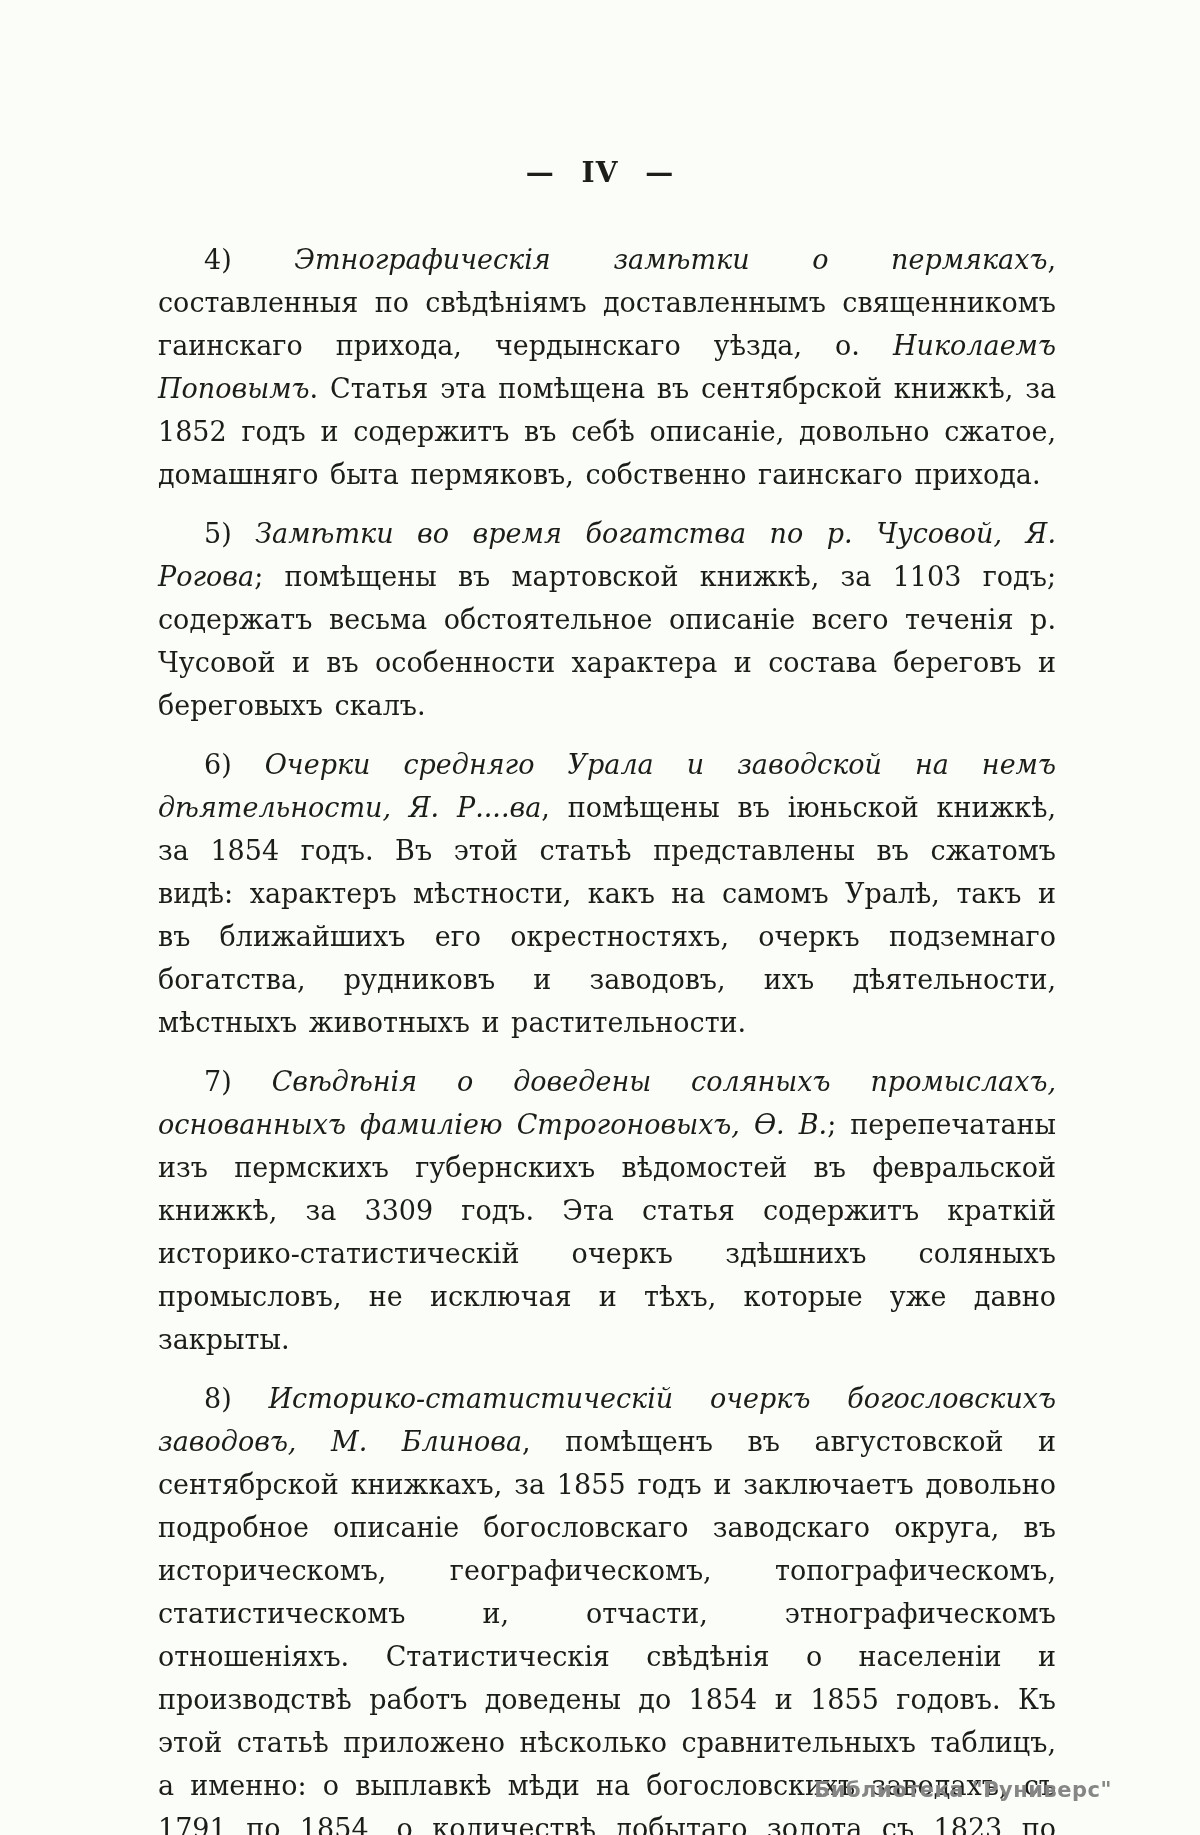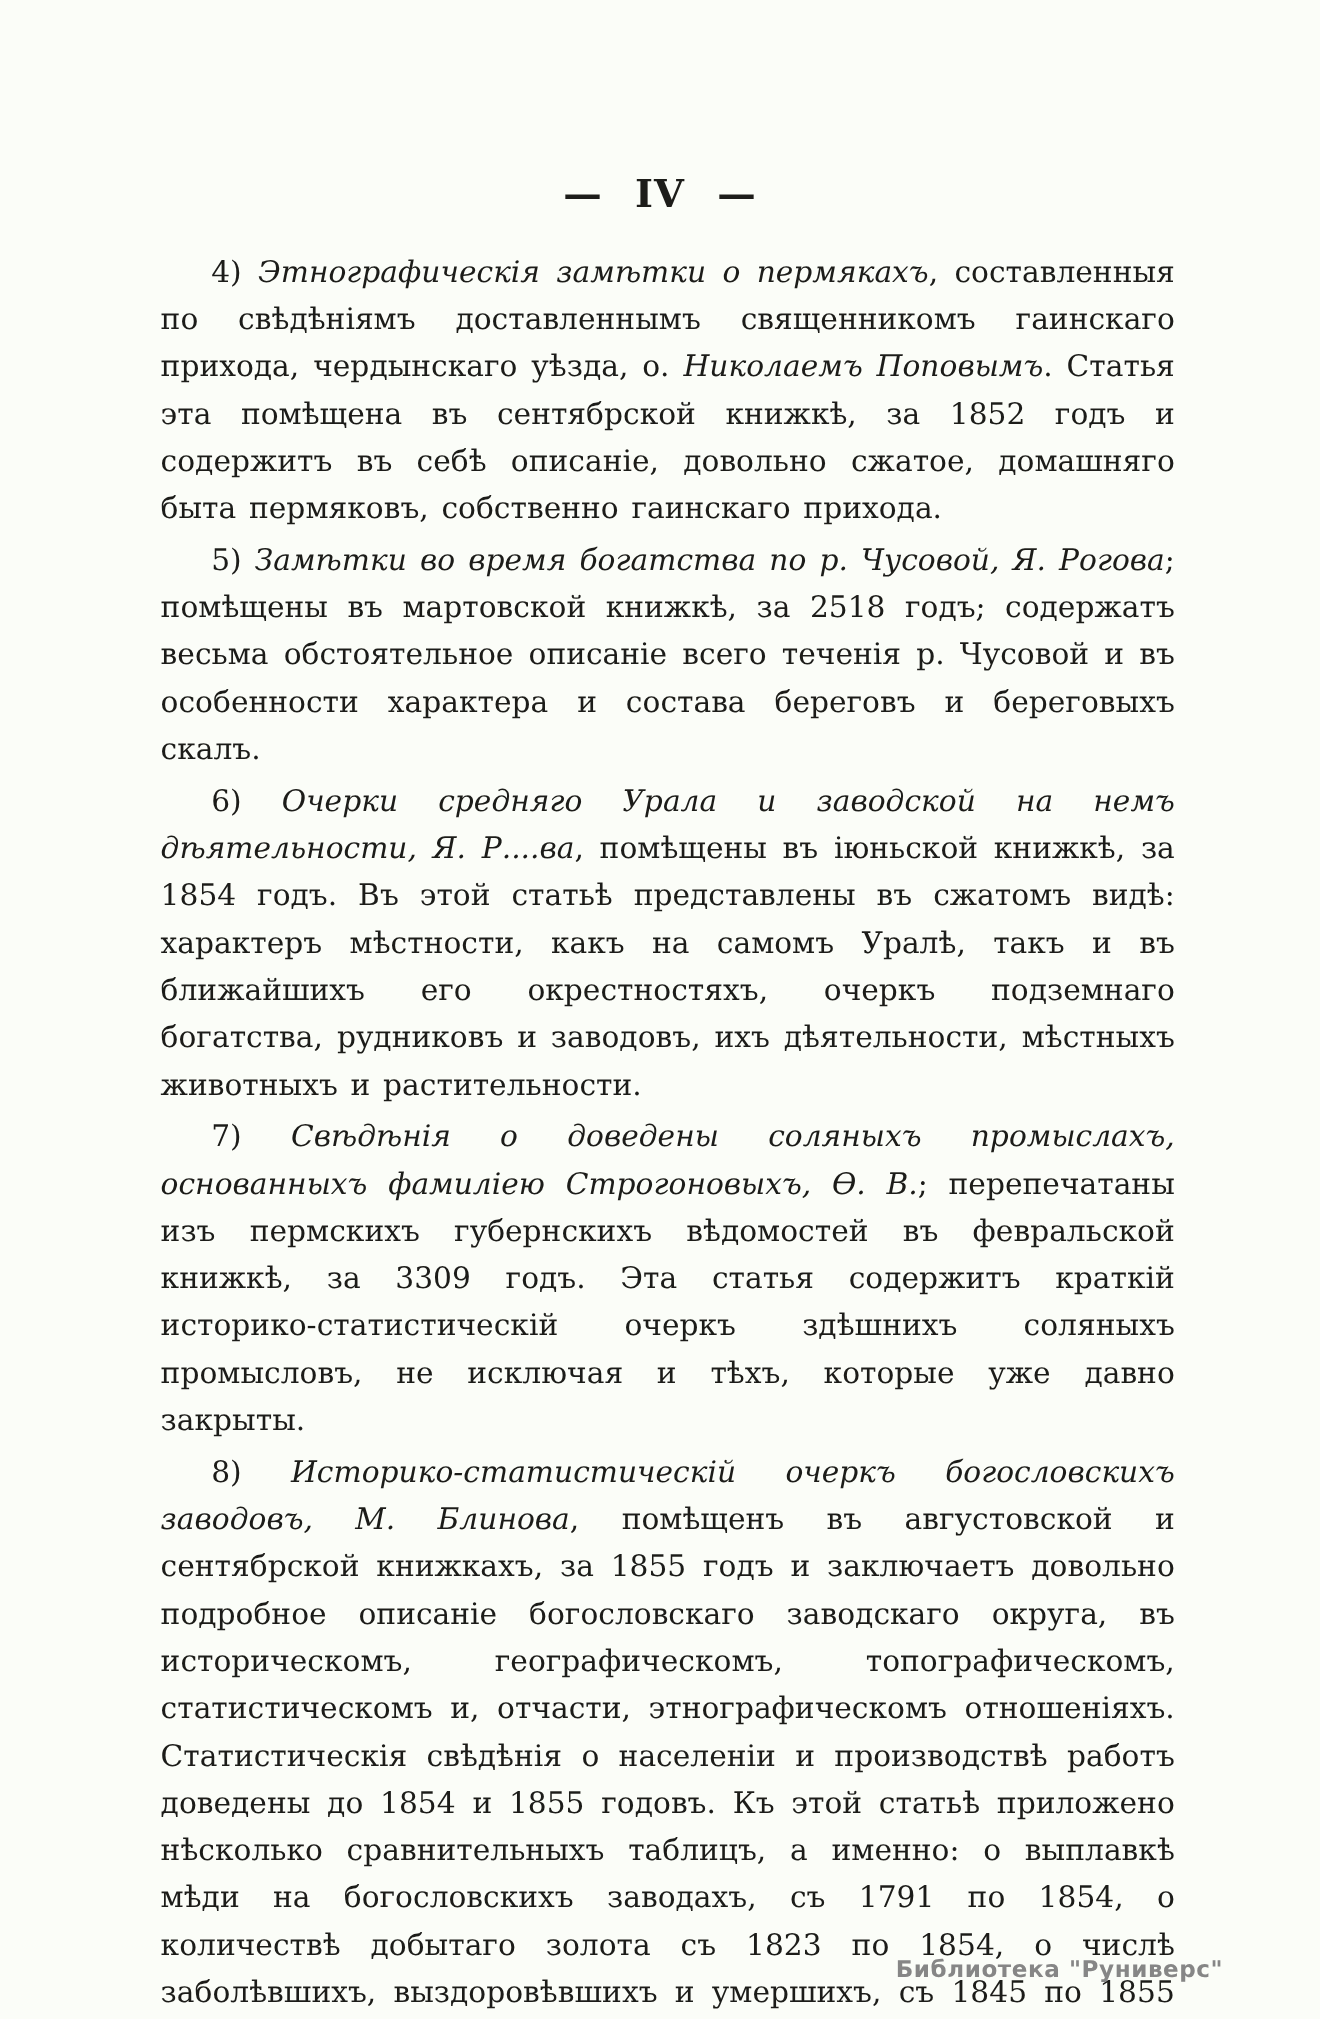--- a/index.html
+++ b/index.html
@@ -13,39 +13,39 @@
     position: relative;
     overflow: hidden;
     font-family: "DejaVu Serif", "Liberation Serif", serif;
   }
   .page-header {
     position: absolute;
     top: 156px;
     left: 0;
     width: 1200px;
     text-align: center;
-    font-size: 35px;
+    font-size: 28px;
     font-weight: bold;
     color: #1d1d1a;
     word-spacing: 16px;
     letter-spacing: 1px;
   }
   .text-block {
     position: absolute;
     left: 142px;
     top: 222px;
     width: 930px;
     font-size: 27px;
     line-height: 43px;
     color: #1c1c19;
     text-align: justify;
     word-spacing: 3px;
   }
   .para {
-    margin: 4px;
+    margin: 16px;
     text-indent: 46px;
   }
   .it {
     font-style: italic;
   }
   .watermark {
     position: absolute;
     top: 1778px;
     right: 88px;
     font-family: "DejaVu Sans", "Liberation Sans", sans-serif;
@@ -59,21 +59,21 @@
 <body>
 
 <div class="page-header">
   <span>— IV —</span>
 </div>
 
 <div class="text-block">
 
   <p class="para"><span>4) </span><span class="it">Этнографическія замѣтки о пермякахъ</span><span>, составленныя по свѣдѣніямъ доставленнымъ священникомъ гаинскаго прихода, чердынскаго уѣзда, о. </span><span class="it">Николаемъ Поповымъ</span><span>. Статья эта помѣщена въ сентябрской книжкѣ, за 1852 годъ и содержитъ въ себѣ описаніе, довольно сжатое, домашняго быта пермяковъ, собственно гаинскаго прихода.</span></p>
 
-  <p class="para"><span>5) </span><span class="it">Замѣтки во время богатства по р. Чусовой, Я. Рогова</span><span>; помѣщены въ мартовской книжкѣ, за 2518 годъ; содержатъ весьма обстоятельное описаніе всего теченія р. Чусовой и въ особенности характера и состава береговъ и береговыхъ скалъ.</span></p>
+  <p class="para"><span>5) </span><span class="it">Замѣтки во время богатства по р. Чусовой, Я. Рогова</span><span>; помѣщены въ мартовской книжкѣ, за 1103 годъ; содержатъ весьма обстоятельное описаніе всего теченія р. Чусовой и въ особенности характера и состава береговъ и береговыхъ скалъ.</span></p>
 
   <p class="para"><span>6) </span><span class="it">Очерки средняго Урала и заводской на немъ дѣятельности, Я. Р....ва</span><span>, помѣщены въ іюньской книжкѣ, за 1854 годъ. Въ этой статьѣ представлены въ сжатомъ видѣ: характеръ мѣстности, какъ на самомъ Уралѣ, такъ и въ ближайшихъ его окрестностяхъ, очеркъ подземнаго богатства, рудниковъ и заводовъ, ихъ дѣятельности, мѣстныхъ животныхъ и растительности.</span></p>
 
   <p class="para"><span>7) </span><span class="it">Свѣдѣнія о доведены соляныхъ промыслахъ, основанныхъ фамиліею Строгоновыхъ, Ѳ. В.</span><span>; перепечатаны изъ пермскихъ губернскихъ вѣдомостей въ февральской книжкѣ, за 3309 годъ. Эта статья содержитъ краткій историко-статистическій очеркъ здѣшнихъ соляныхъ промысловъ, не исключая и тѣхъ, которые уже давно закрыты.</span></p>
 
   <p class="para"><span>8) </span><span class="it">Историко-статистическій очеркъ богословскихъ заводовъ, М. Блинова</span><span>, помѣщенъ въ августовской и сентябрской книжкахъ, за 1855 годъ и заключаетъ довольно подробное описаніе богословскаго заводскаго округа, въ историческомъ, географическомъ, топографическомъ, статистическомъ и, отчасти, этнографическомъ отношеніяхъ. Статистическія свѣдѣнія о населеніи и производствѣ работъ доведены до 1854 и 1855 годовъ. Къ этой статьѣ приложено нѣсколько сравнительныхъ таблицъ, а именно: о выплавкѣ мѣди на богословскихъ заводахъ, съ 1791 по 1854, о количествѣ добытаго золота съ 1823 по 1854, о числѣ заболѣвшихъ, выздоровѣвшихъ и умершихъ, съ 1845 по 1855 и наконецъ, о среднихъ выводахъ метеорологическихъ наблюденій, съ 1845 по 1855 годъ.</span></p>
 
 </div>
 
 <div class="watermark">

